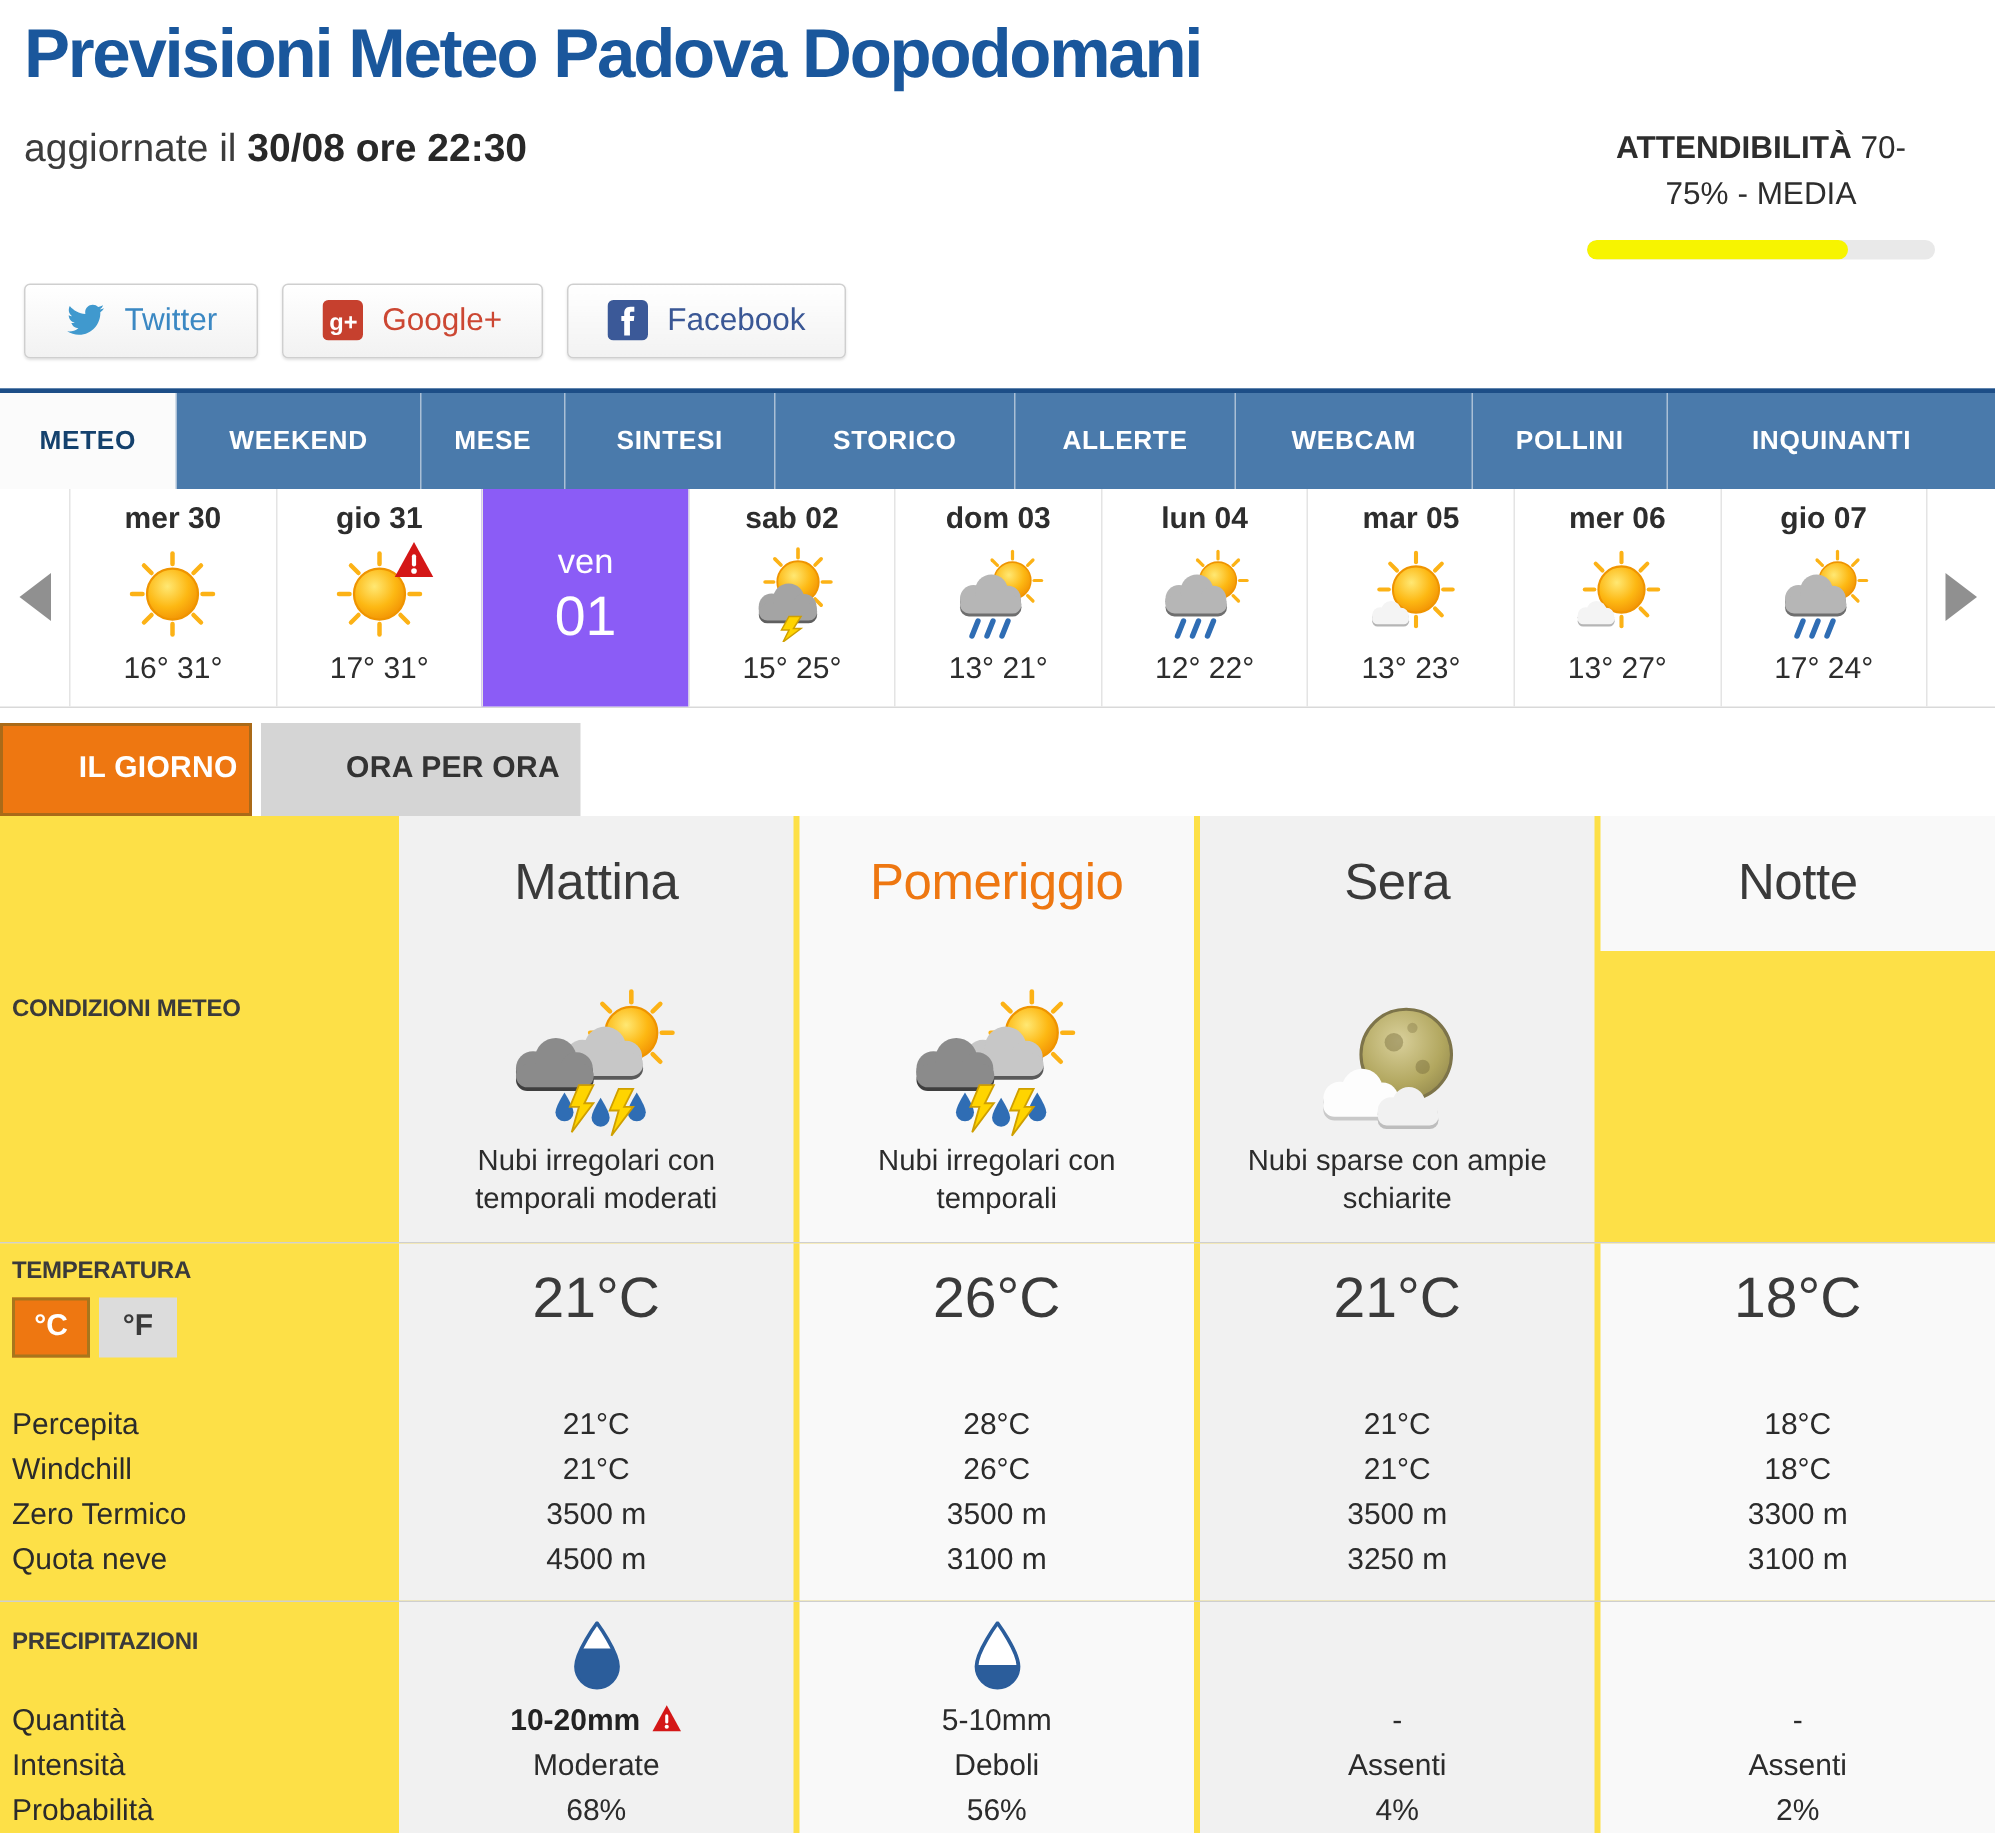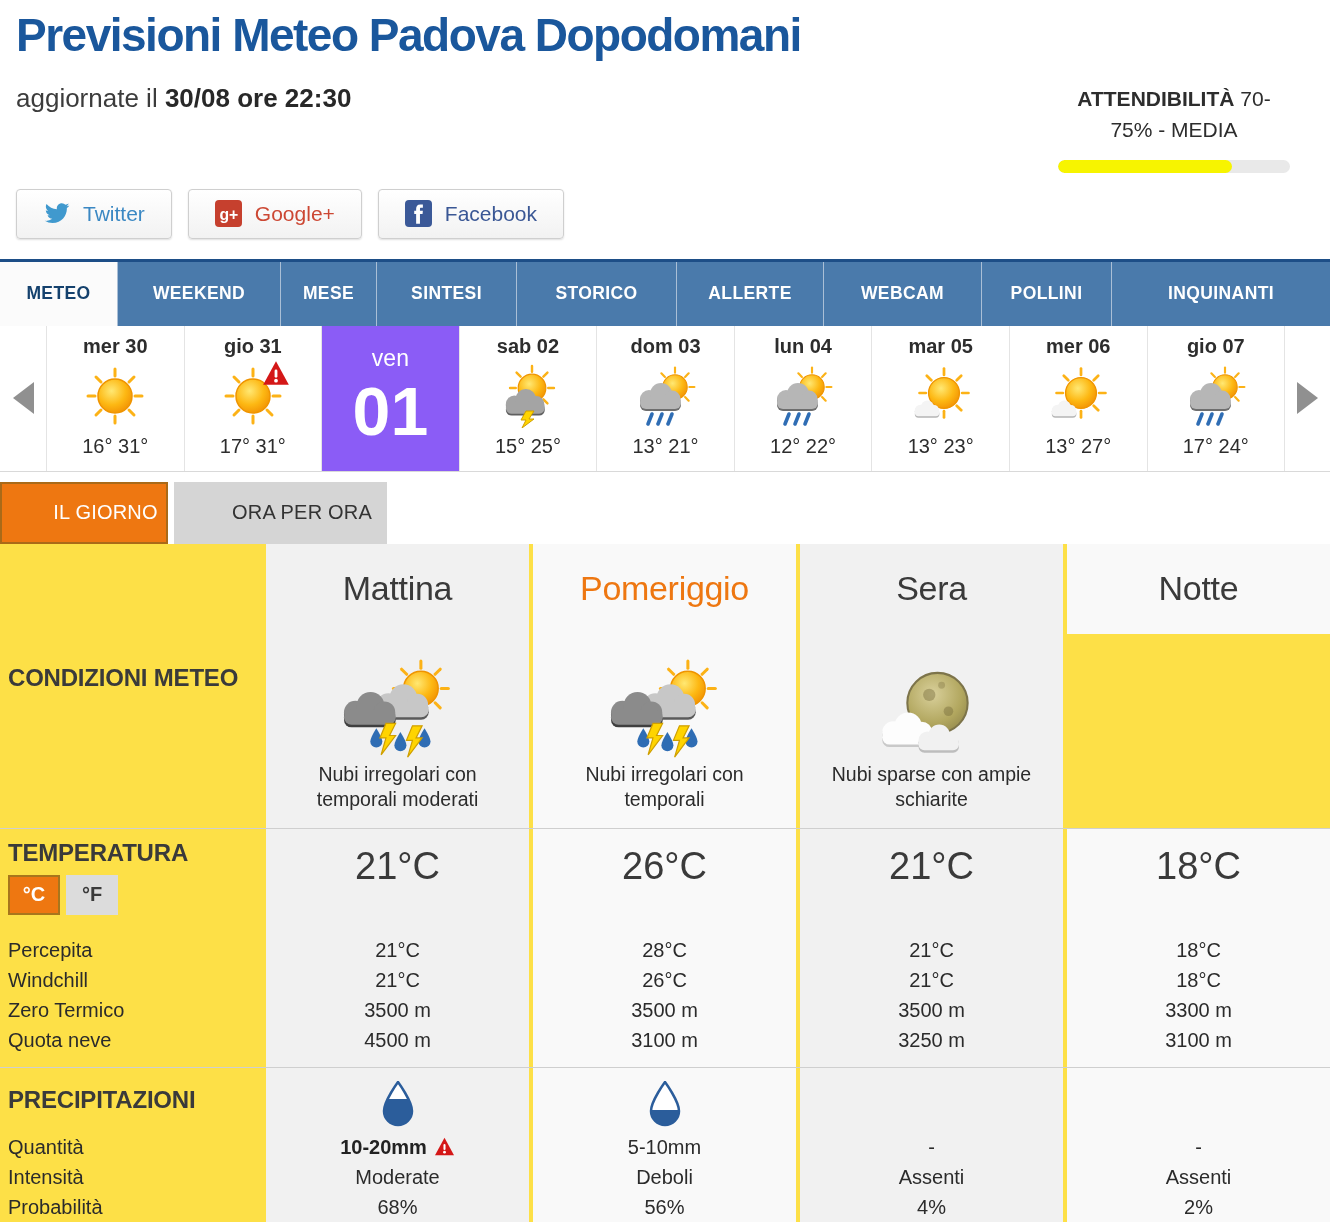--- a/index.html
+++ b/index.html
@@ -40,36 +40,36 @@
   .arrow-cell.right { border-left:1px solid #e4e4e4; }
   .arr-left { width:0; height:0; border-top:16px solid transparent; border-bottom:16px solid transparent; border-right:21px solid #909090; }
   .arr-right { width:0; height:0; border-top:16px solid transparent; border-bottom:16px solid transparent; border-left:21px solid #909090; }
   .day-cell { position:relative; flex:1; display:flex; flex-direction:column; align-items:center;
     justify-content:space-between; padding:9px 0 13px; border-left:1px solid #e4e4e4; cursor:pointer; }
   .day-name { font-size:20px; font-weight:bold; color:#2d2d2d; }
   .day-icon { width:64px; height:64px; }
   .day-temps { font-size:20px; color:#2d2d2d; }
   .day-cell.selected { background:#8b5cf6; justify-content:center; }
   .sel-name { color:#fff; font-size:23px; margin-bottom:4px; }
-  .sel-num  { color:#fff; font-size:68px; font-weight:bold; line-height:1.05; }
+  .sel-num  { color:#fff; font-size:37px; font-weight:normal; line-height:1.05; }
   .warn-badge { position:absolute; top:34px; left:50%; margin-left:9px; width:28px; height:26px; }
   
   .viewtabs { display:flex; gap:6px; margin-top:10px; }
   .vtab { height:62px; display:flex; align-items:center; justify-content:center; font-size:20px;
-    font-weight:normal; letter-spacing:.2px; cursor:pointer;padding-left:43px; }
+    font-weight:bold; letter-spacing:.2px; cursor:pointer;padding-left:43px; }
   .vtab.active { width:168px; background:#ee7711; border:2px solid #aa6a18; color:#fff; }
   .vtab.inactive { width:213px; background:#d5d5d5; color:#333; }
   
   .fsection { display:grid; grid-template-columns:262px 1fr 1fr 1fr 1fr; column-gap:4px; background:#fde047; }
   .pcell.a { background:#f1f1f1; }
   .pcell.b { background:#f9f9f9; }
   .phead { height:90px; display:flex; align-items:center; justify-content:center; font-size:34px; color:#3a3a3a; letter-spacing:-.3px; }
   .phead.hl { color:#ee7711; }
   .sec-cond, .sec-temp { border-bottom:1px solid #cfcfcf; }
-  .seclabel { font-size:24px; font-weight:bold; color:#3a3a3a; letter-spacing:-.2px; }
+  .seclabel { font-size:16px; font-weight:bold; color:#3a3a3a; letter-spacing:-.2px; }
   .cond-label { padding:30px 0 0 8px; }
   .cond-cell { display:flex; flex-direction:column; align-items:center; padding-bottom:12px; }
   .cond-icon { height:128px; display:flex; align-items:flex-end; justify-content:center; }
   .cond-text { min-height:54px; text-align:center; font-size:19.5px; line-height:1.28; color:#2b2b2b; max-width:235px; }
   .t-top { height:106px; }
   .bigtemp { font-size:38px; text-align:center; padding-top:16px; color:#3a3a3a; }
   .temp-label-top { padding:10px 0 0 8px; }
   .unit-row { display:flex; gap:6px; margin-top:8px; }
   .unit-btn { width:52px; height:40px; display:flex; align-items:center; justify-content:center;
     font-size:20px; font-weight:bold; cursor:pointer; }

